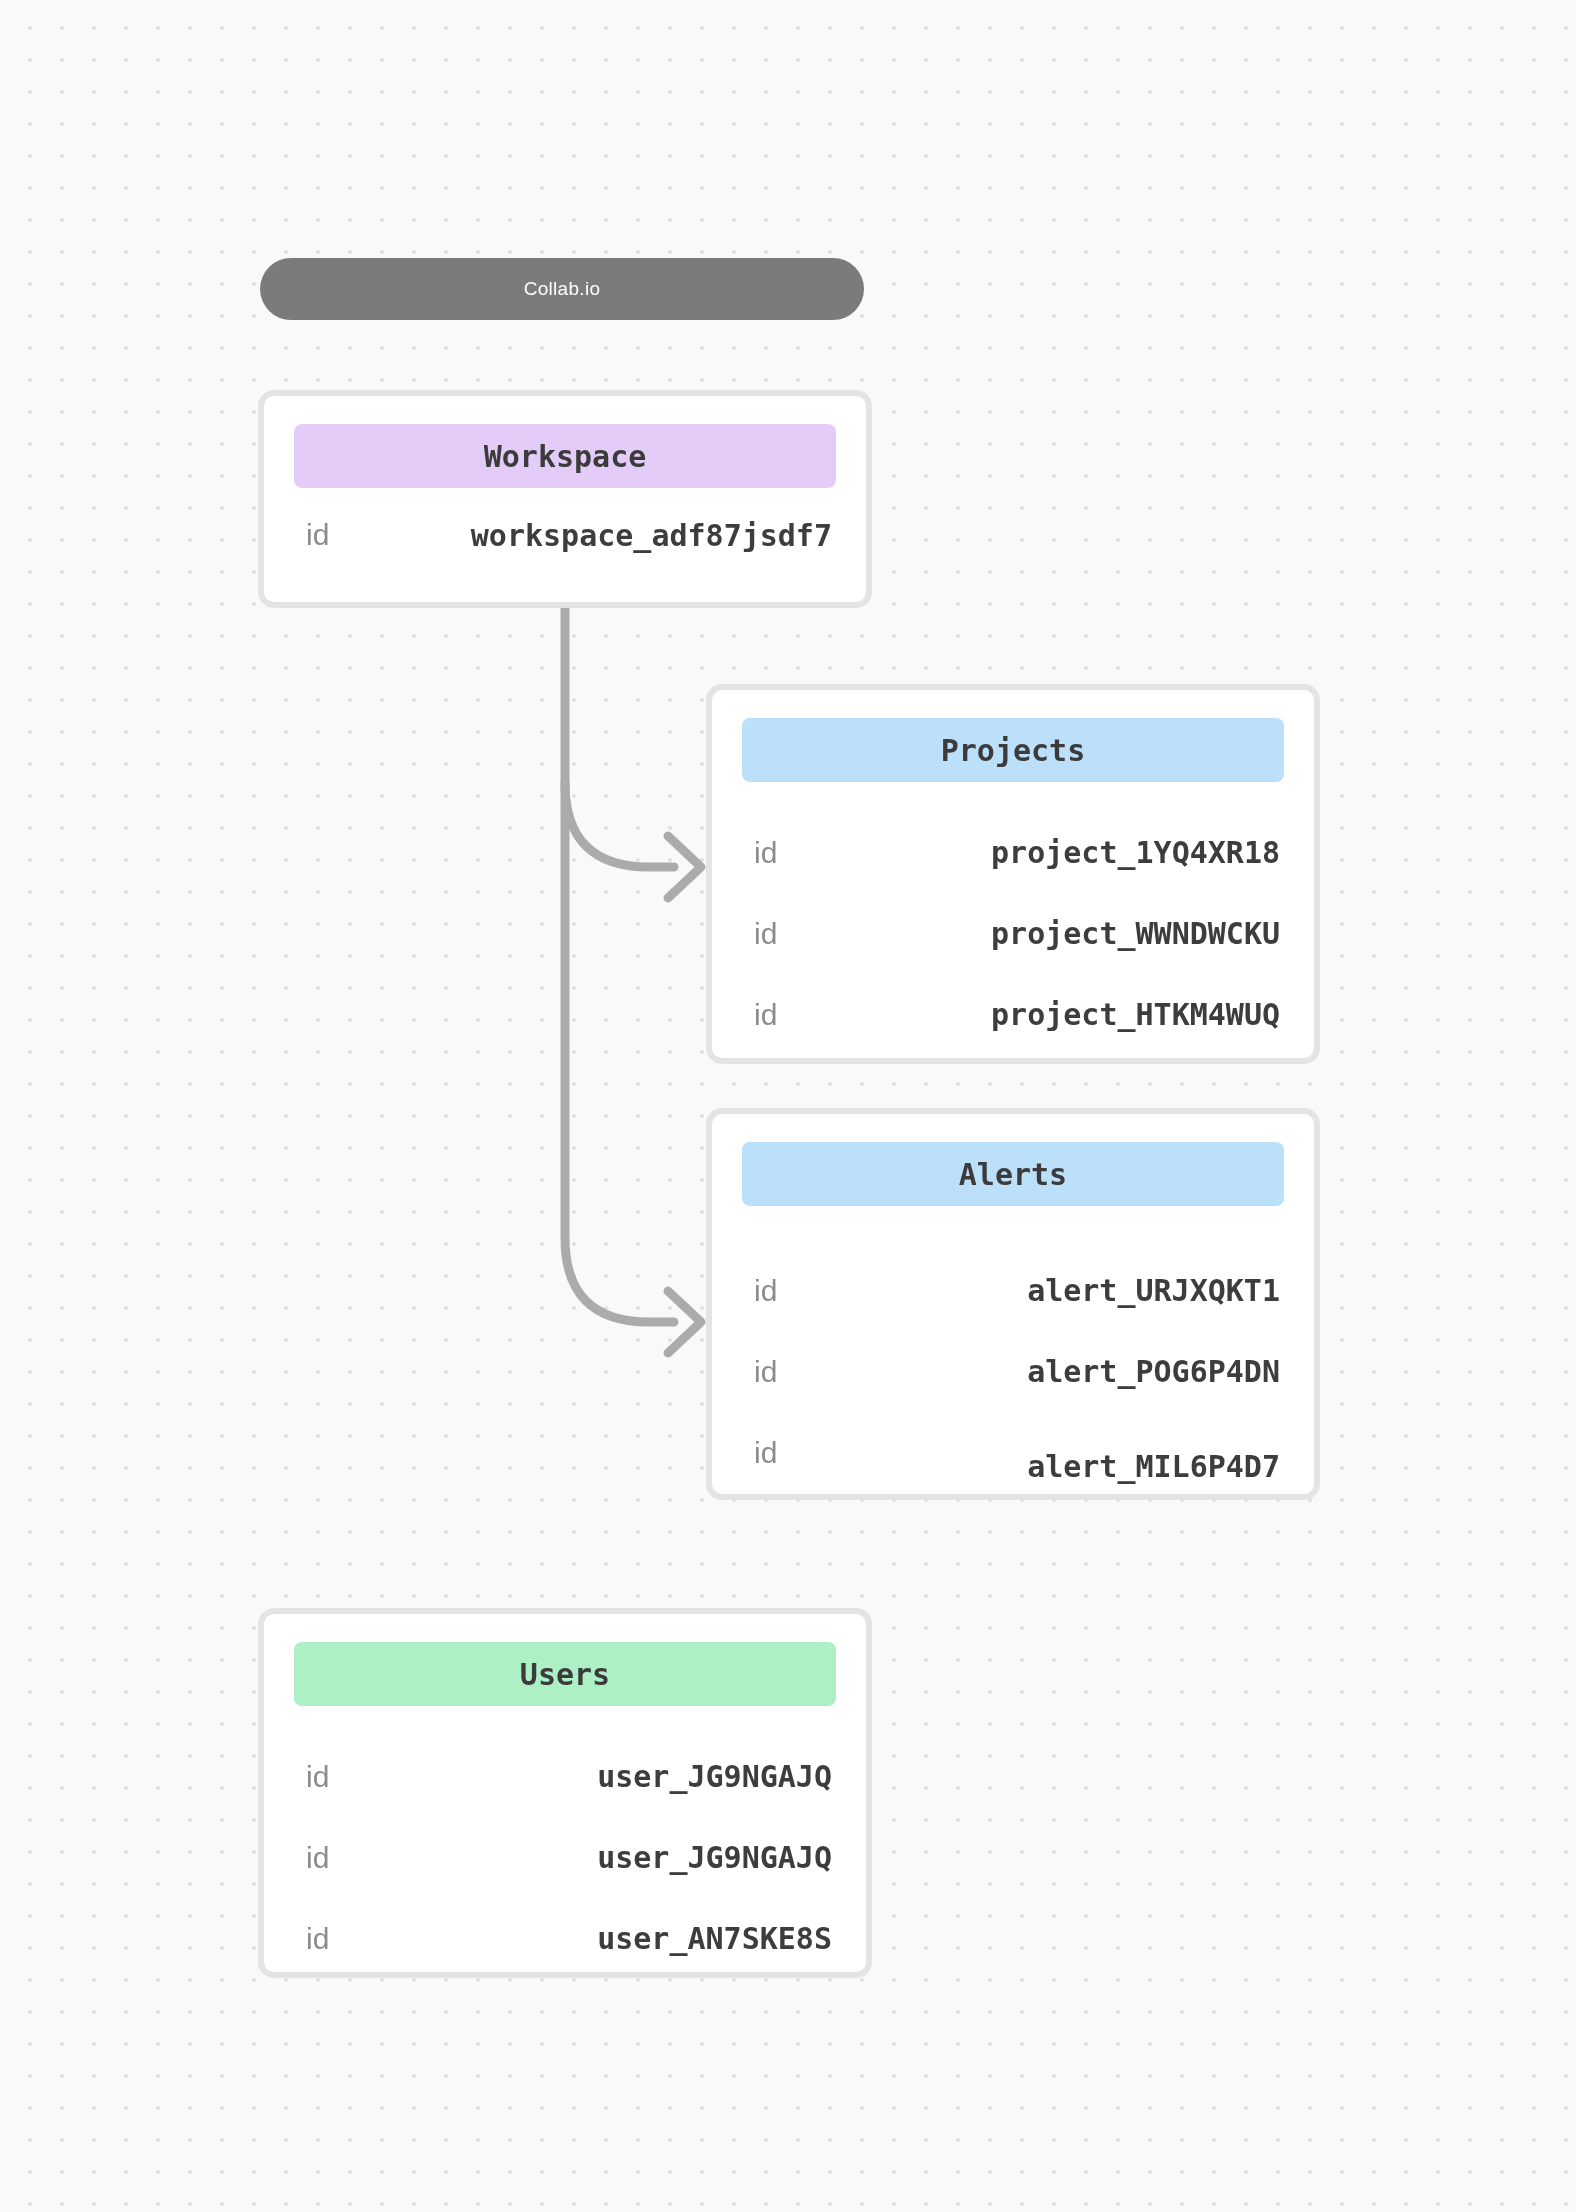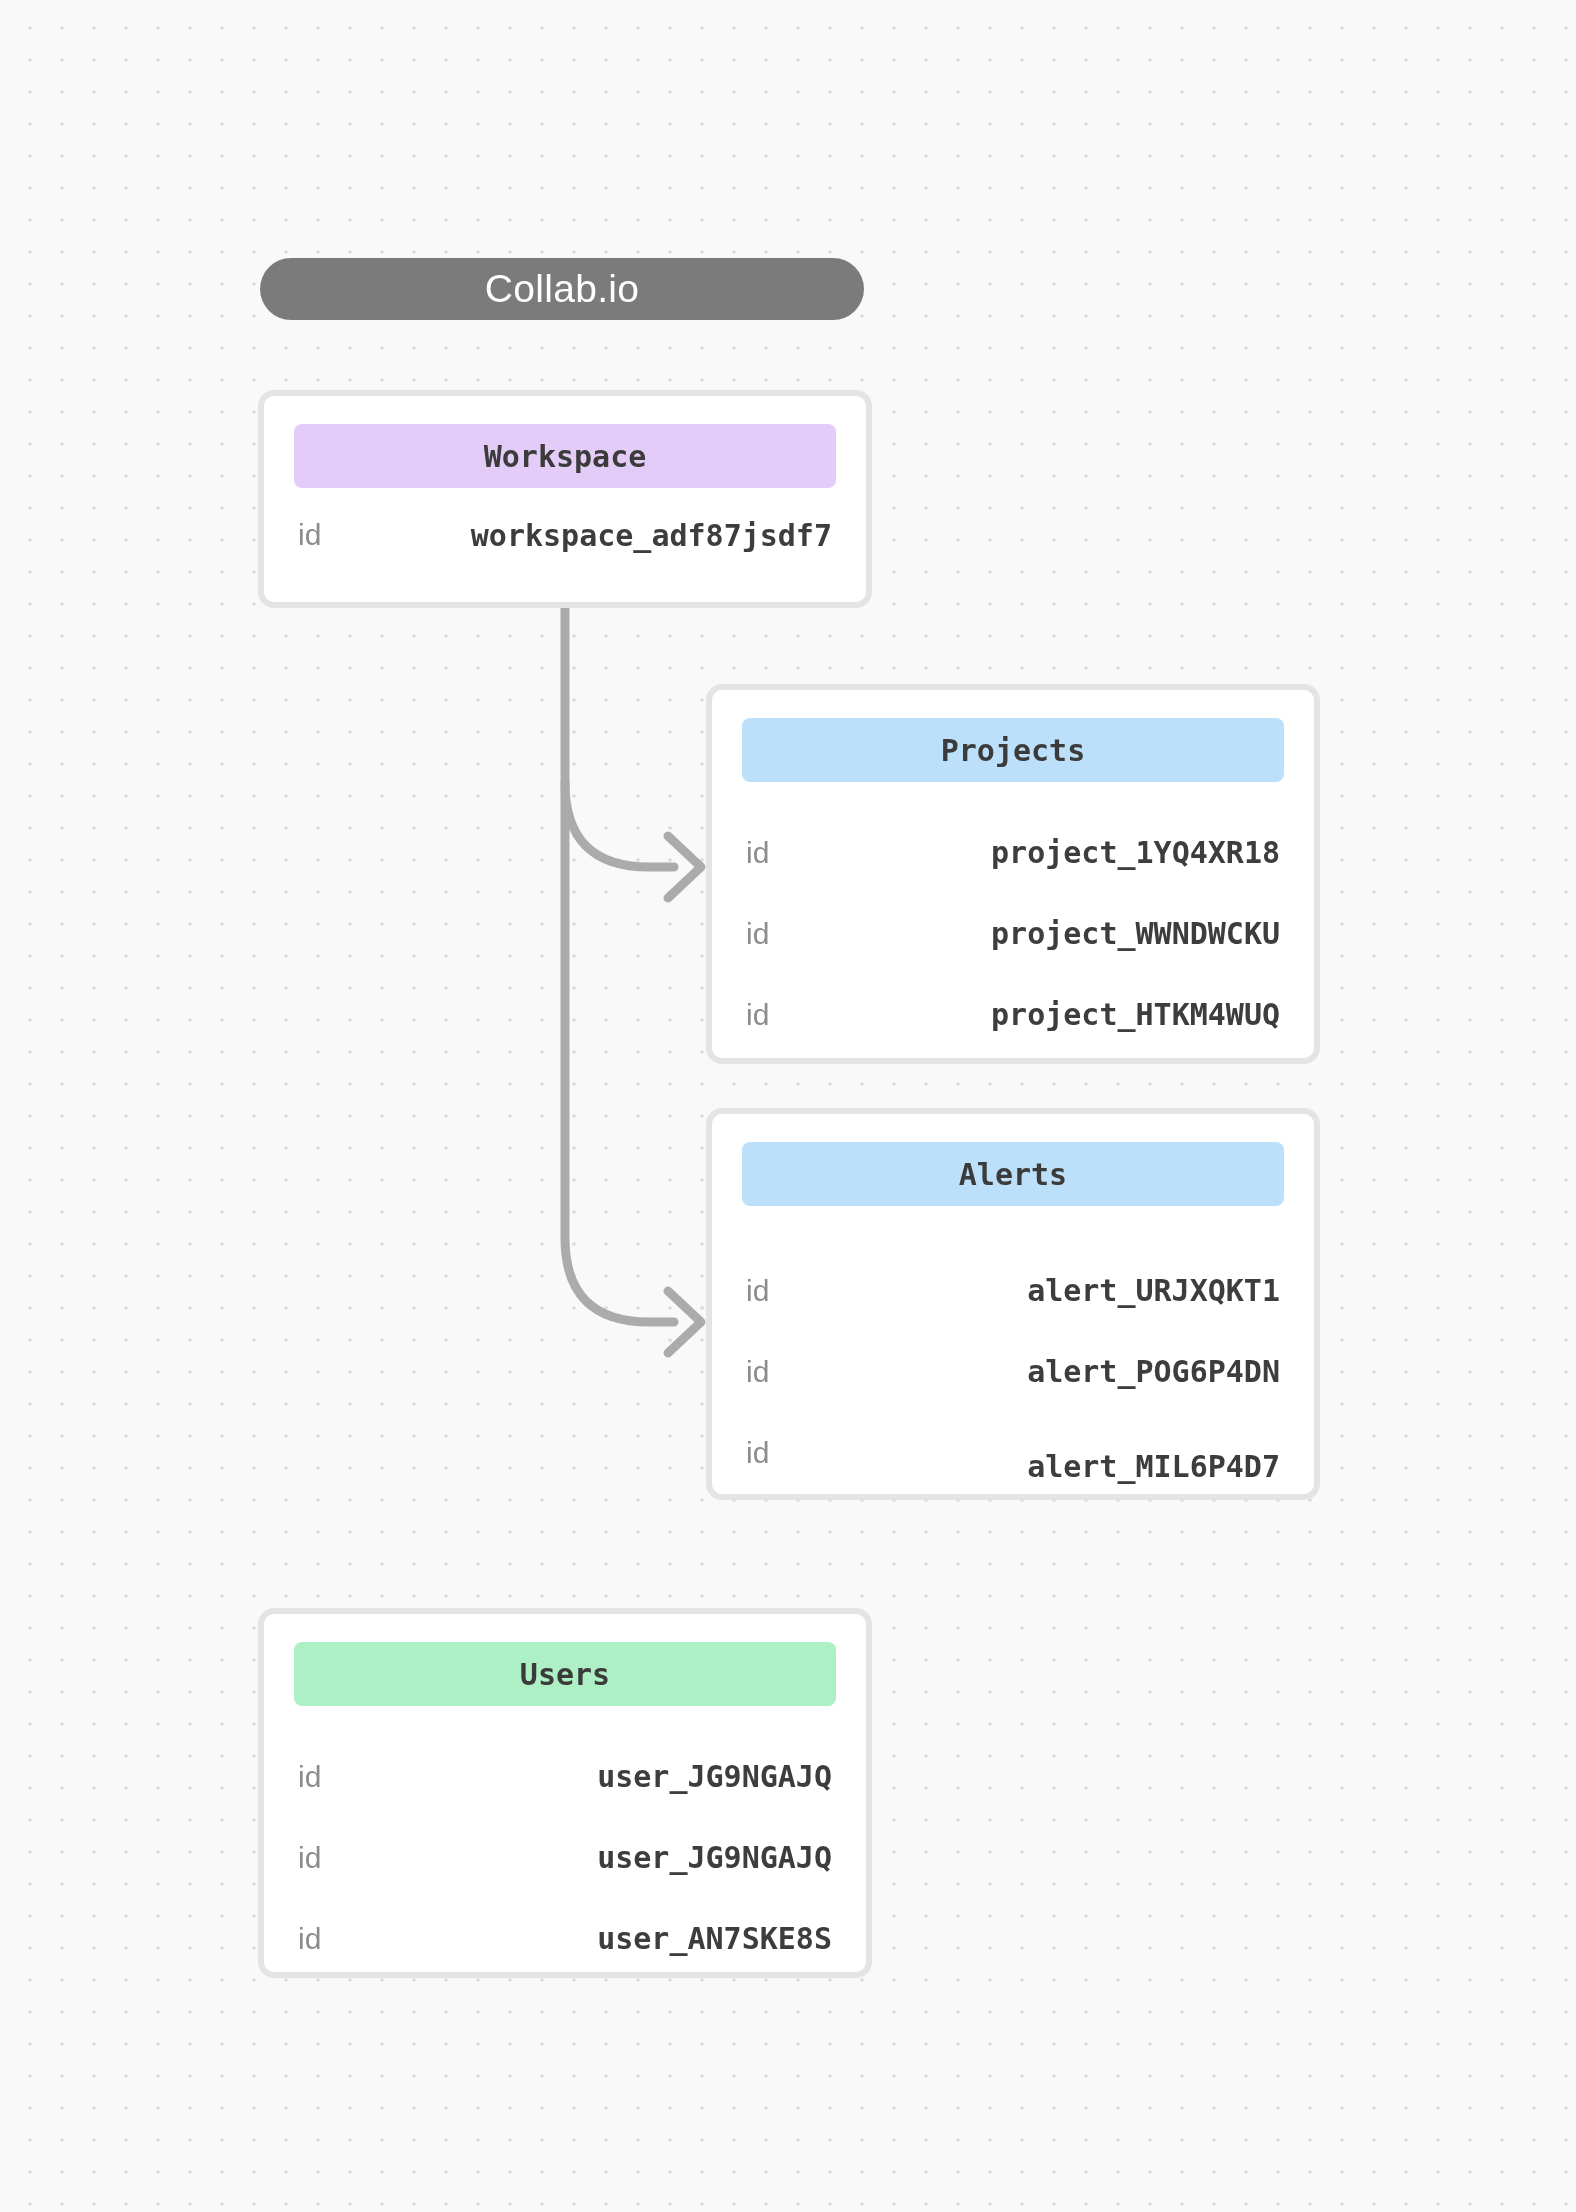--- a/index.html
+++ b/index.html
@@ -21,21 +21,21 @@
   .pill {
     position: absolute;
     left: 260px; top: 258px;
     width: 604px; height: 62px;
     background: #7b7b7b;
     border-radius: 999px;
     display: flex; align-items: center; justify-content: center;
   }
   .pill span {
     font-family: "Liberation Sans", sans-serif;
-    font-size: 39px;
+    font-size: 19px;
     color: #ffffff;
     letter-spacing: 0.3px;
   }
 
   
   svg.connectors {
     position: absolute; left: 0; top: 0;
     width: 1576px; height: 2212px;
     pointer-events: none;
   }
@@ -69,21 +69,21 @@
   }
   .card-header span {
     font-size: 30px;
     font-weight: 600;
     color: #3b3b3b;
   }
   .hdr-purple { background: #e3cdf8; }
   .hdr-blue   { background: #bce0fa; }
   .hdr-green  { background: #aef0c5; }
 
-  .rows { margin-top: 14px; }
+  .rows { margin-top: 14px; padding-left: 8px; }
   .card-projects .rows { margin-top: 30px; }
   .card-alerts   .rows { margin-top: 44px; }
   .card-users    .rows { margin-top: 30px; }
 
   .row {
     height: 81px;
     display: flex; align-items: center; justify-content: space-between;
     padding: 0 34px;
   }
   .card-workspace .row { height: 66px; }

